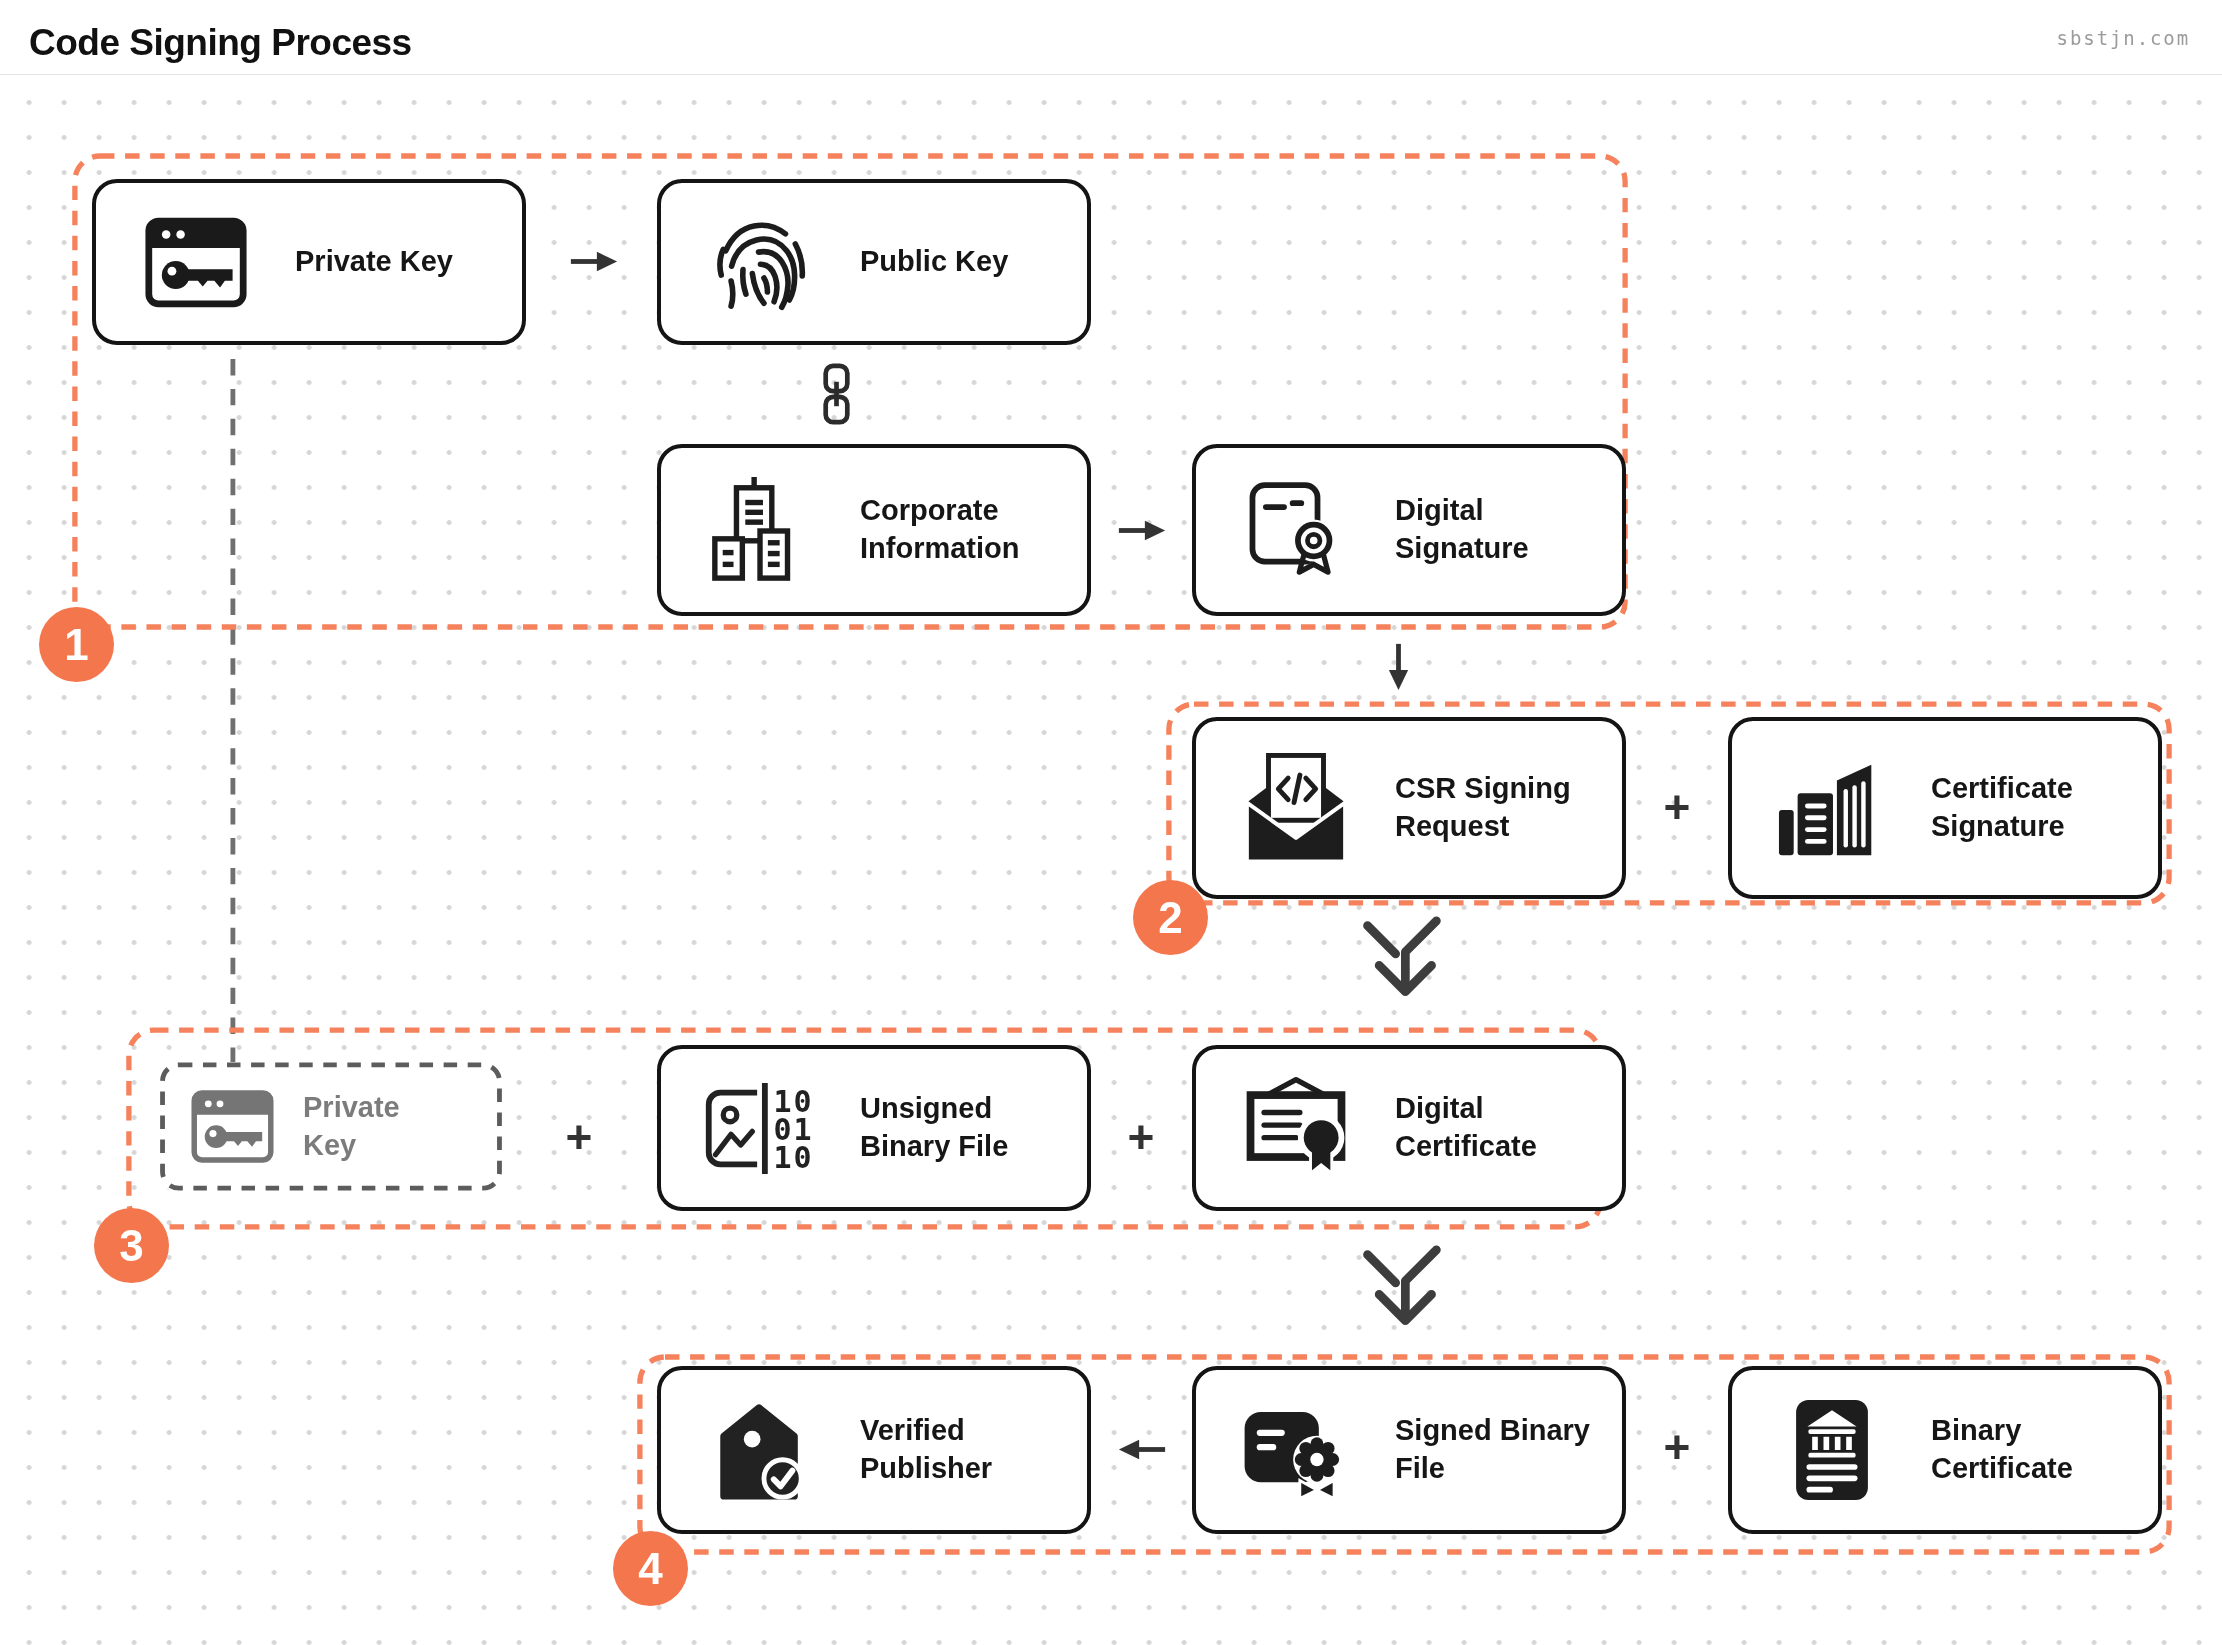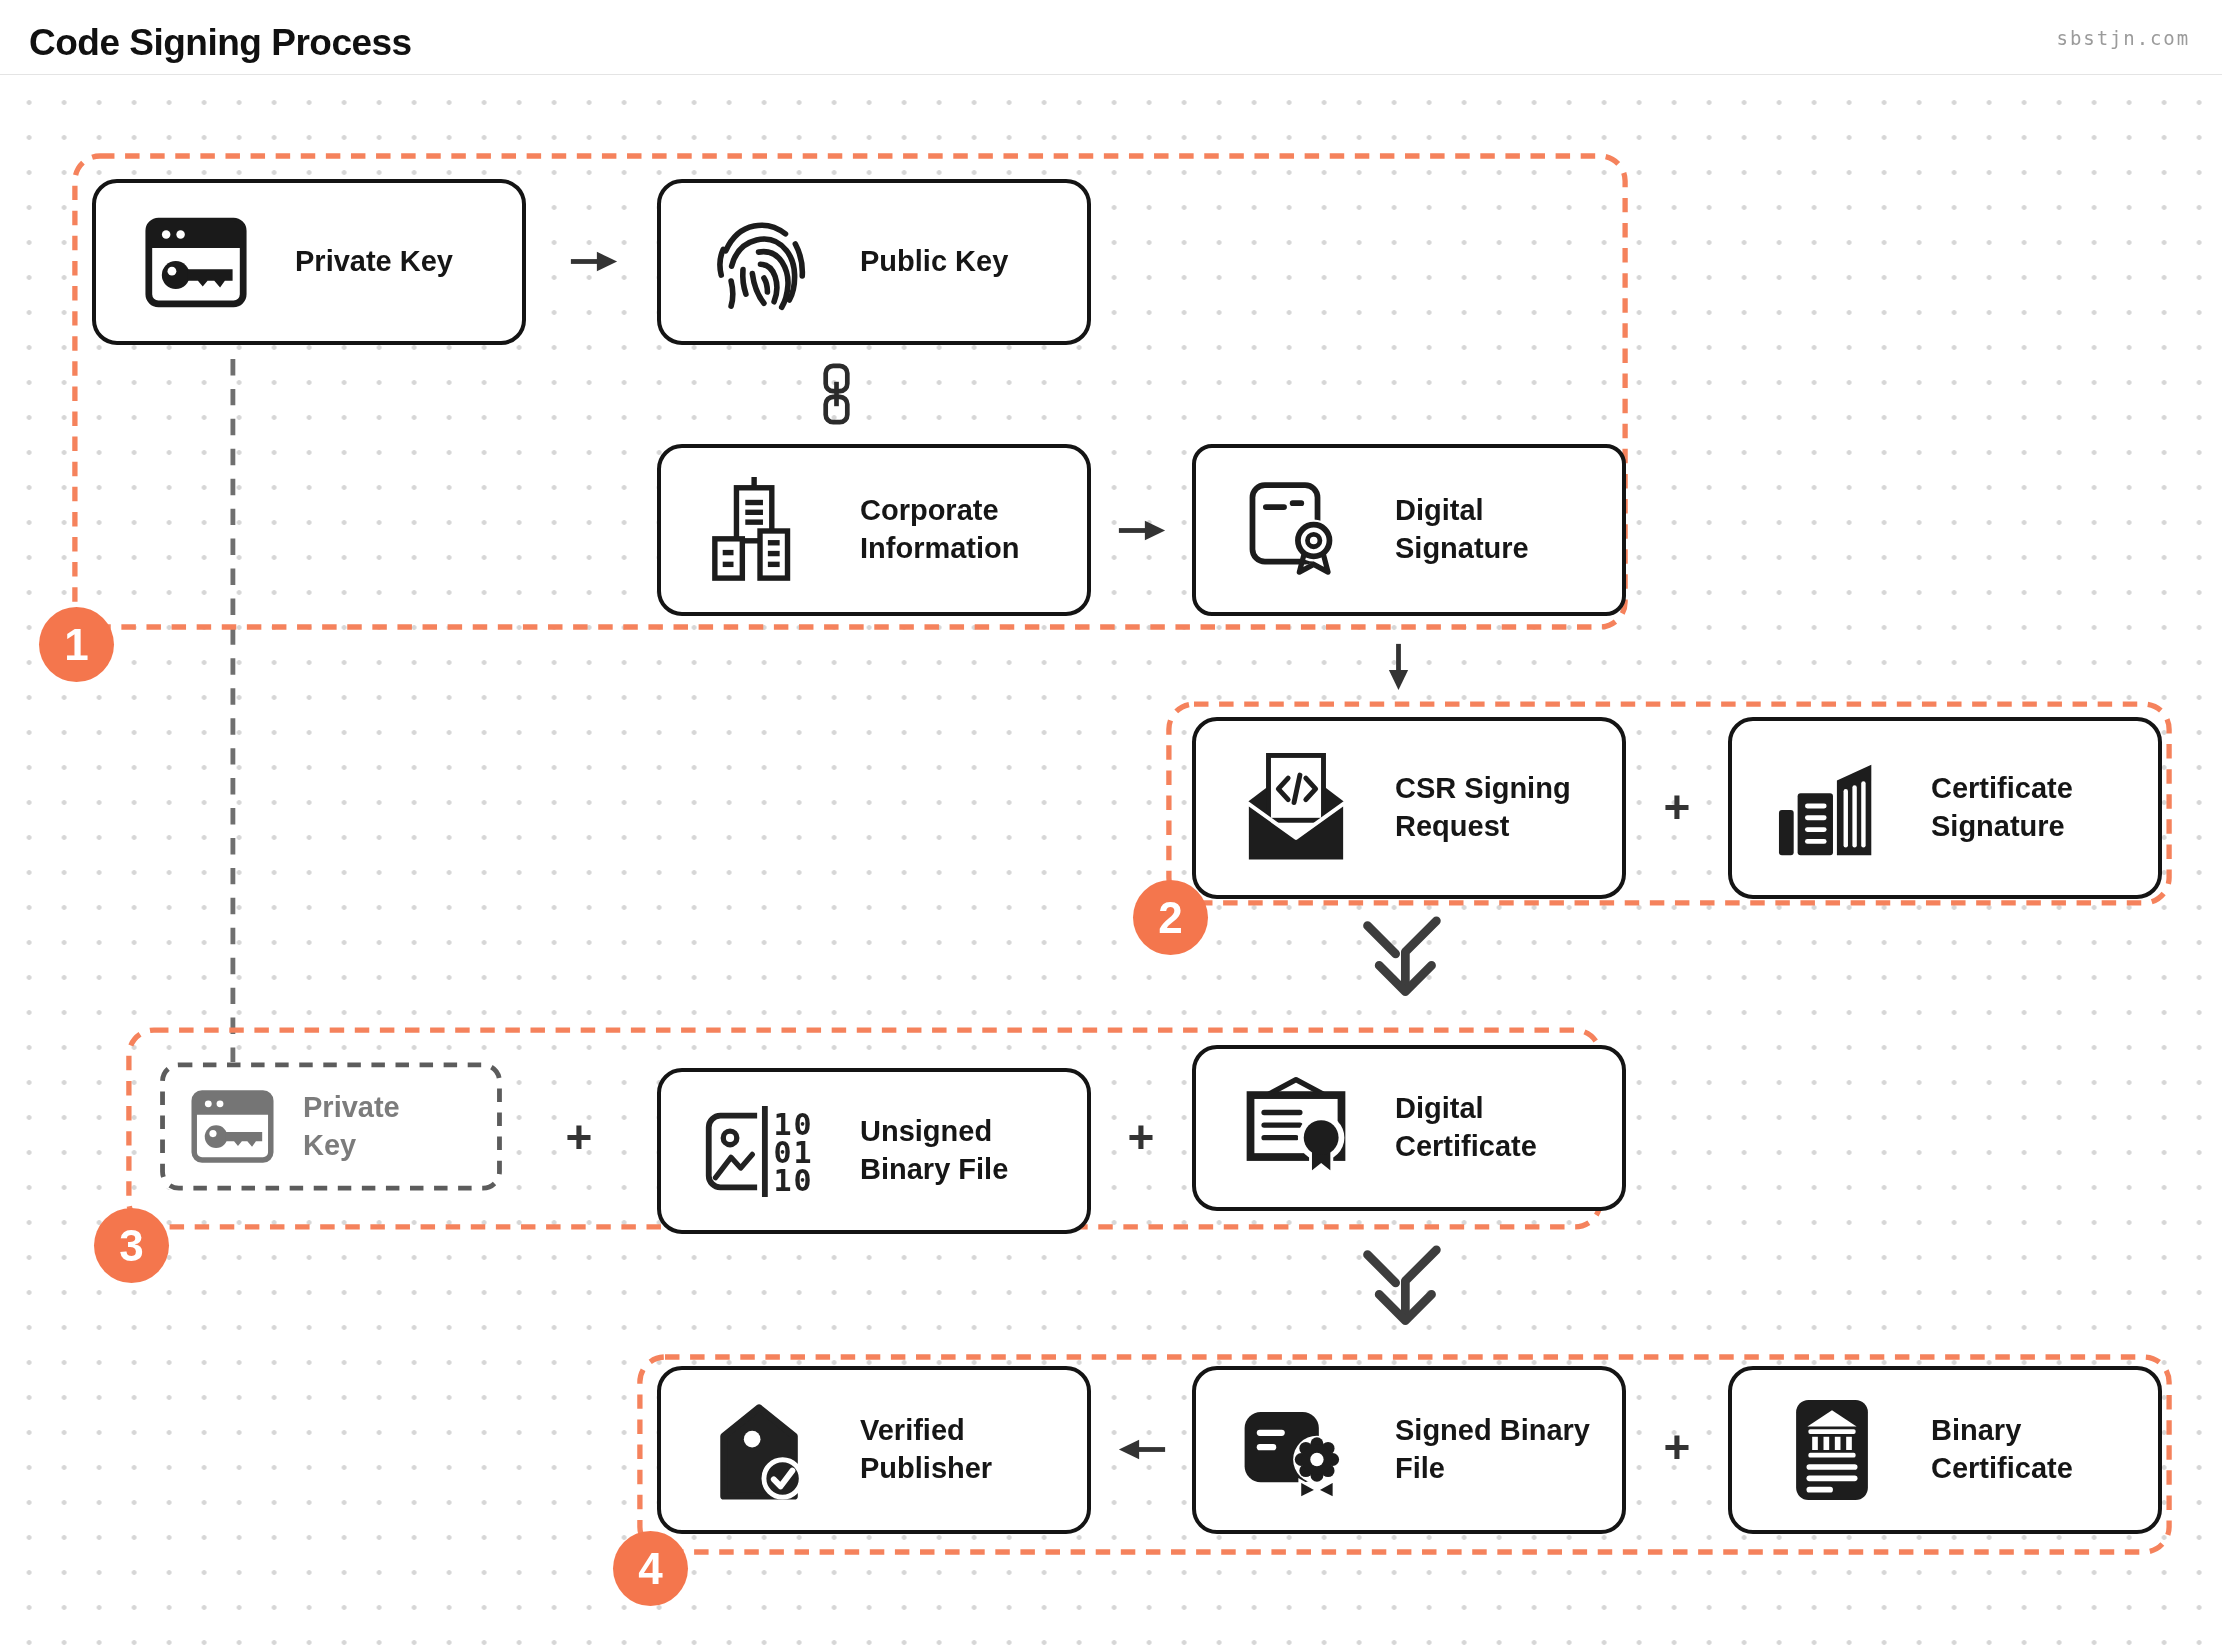--- a/index.html
+++ b/index.html
@@ -37,24 +37,24 @@
 
   
   .node{position:absolute;background:#fff;border:4.8px solid #141414;border-radius:25px;
         display:flex;align-items:center;z-index:2;box-sizing:border-box;}
   .icon-wrap{flex:0 0 145px;margin-left:27px;display:flex;align-items:center;justify-content:center;
              color:#1a1a1a;}
   .label{width:198px;margin-left:27px;font-size:29px;font-weight:bold;color:#161616;line-height:1.3;}
   #n-pk1{left:92px;top:179px;width:434px;height:166px;}
   #n-pub{left:657px;top:179px;width:434px;height:166px;}
   #n-corp{left:657px;top:444px;width:434px;height:172px;}
-  #n-dsig{left:1192px;top:444px;width:434px;height:172px;border-radius:20px;}
+  #n-dsig{left:1192px;top:444px;width:434px;height:172px;}
   #n-csr{left:1192px;top:717px;width:434px;height:182px;}
   #n-ca{left:1728px;top:717px;width:434px;height:182px;}
-  #n-ubf{left:657px;top:1045px;width:434px;height:166px;margin-top:23px;}
+  #n-ubf{left:657px;top:1045px;width:434px;height:166px;}
   #n-dcert{left:1192px;top:1045px;width:434px;height:166px;}
   #n-vpub{left:657px;top:1366px;width:434px;height:168px;}
   #n-sbf{left:1192px;top:1366px;width:434px;height:168px;}
   #n-icert{left:1728px;top:1366px;width:434px;height:168px;}
 
   
   #n-pk3{left:159px;top:1062px;width:344px;height:129px;border:none;border-radius:17.4px;z-index:2;}
   #n-pk3 .icon-wrap{flex:0 0 100px;margin-left:23px;color:#757575;}
   #n-pk3 .label{width:126px;margin-left:21px;color:#7c7c7c;}
   .node-border-svg{position:absolute;left:0;top:0;pointer-events:none;}

